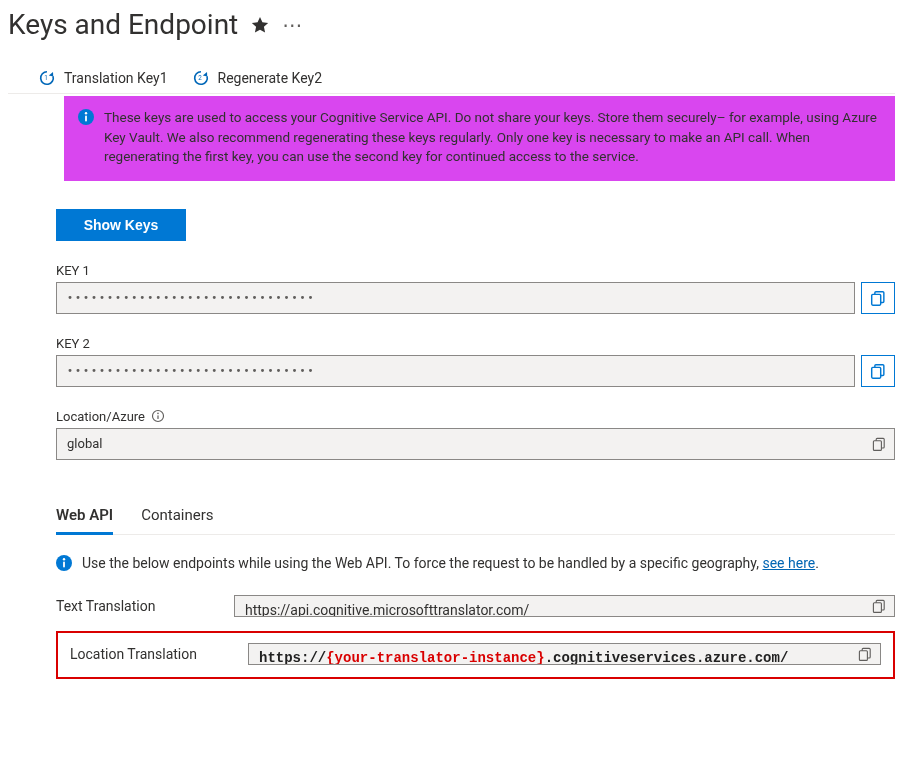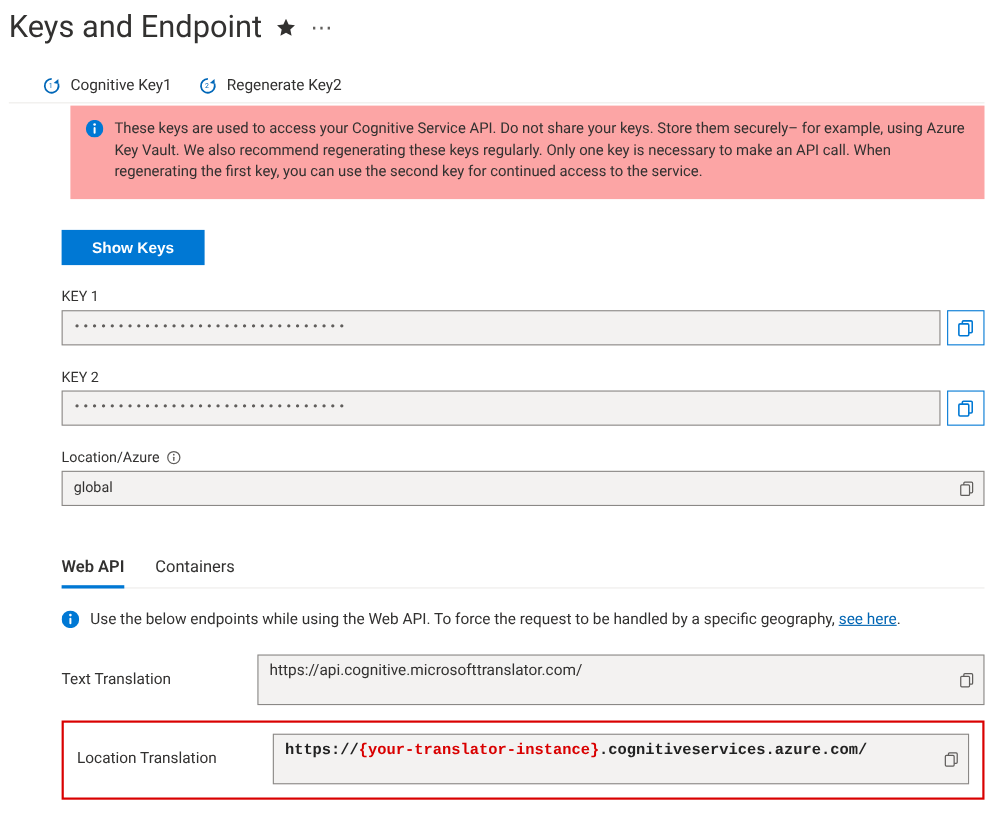--- a/index.html
+++ b/index.html
@@ -60,21 +60,21 @@
   }
   .regen-icon svg { display:block; }
   .regen-super {
     font-size: 7px;
     fill: #0067b8;
   }
 
   
   .info-callout {
     margin: 2px 0 0 56px;
-    background: #fca5a5;
+    background: #d946ef;
     border: 0 solid #deecf9;
     padding: 12px 14px 14px 14px;
     display: flex;
     gap: 10px;
   }
   .info-i {
     width:16px;
     height:16px;
     flex: 0 0 16px;
     margin-top: 1px;
@@ -231,21 +231,21 @@
     width:160px;
     font-size:14px;
     color:#323130;
   }
   .ep-field {
     position:relative;
     flex:1;
   }
   .ep-input {
     width:100%;
-    height:46px;
+    height:22px;
     line-height:28px;
     padding:0 32px 0 10px;
     background:#f3f2f1;
     border:1px solid #8a8886;
     color:#323130;
     font-size:14px;
     box-sizing:border-box;
     overflow:hidden;
     text-overflow:ellipsis;
     white-space:nowrap;
@@ -282,21 +282,21 @@
 
   <div class="toolbar">
     <span class="tb-item">
       <span class="regen-icon">
         <svg width="18" height="18" viewBox="0 0 20 20">
           <path d="M10 3a7 7 0 1 0 6.7 5" fill="none" stroke="#0067b8" stroke-width="1.8"></path>
           <path d="M16.7 3.2 L16.9 8.2 L12 7.2 Z" fill="#0067b8"></path>
           <text x="9" y="12.5" text-anchor="middle" class="regen-super">1</text>
         </svg>
       </span>
-      <span>Cognitive Key1</span>
+      <span>Translation Key1</span>
     </span>
     <span class="tb-item">
       <span class="regen-icon">
         <svg width="18" height="18" viewBox="0 0 20 20">
           <path d="M10 3a7 7 0 1 0 6.7 5" fill="none" stroke="#0067b8" stroke-width="1.8"></path>
           <path d="M16.7 3.2 L16.9 8.2 L12 7.2 Z" fill="#0067b8"></path>
           <text x="9" y="12.5" text-anchor="middle" class="regen-super">2</text>
         </svg>
       </span>
       <span>Regenerate Key2</span>

